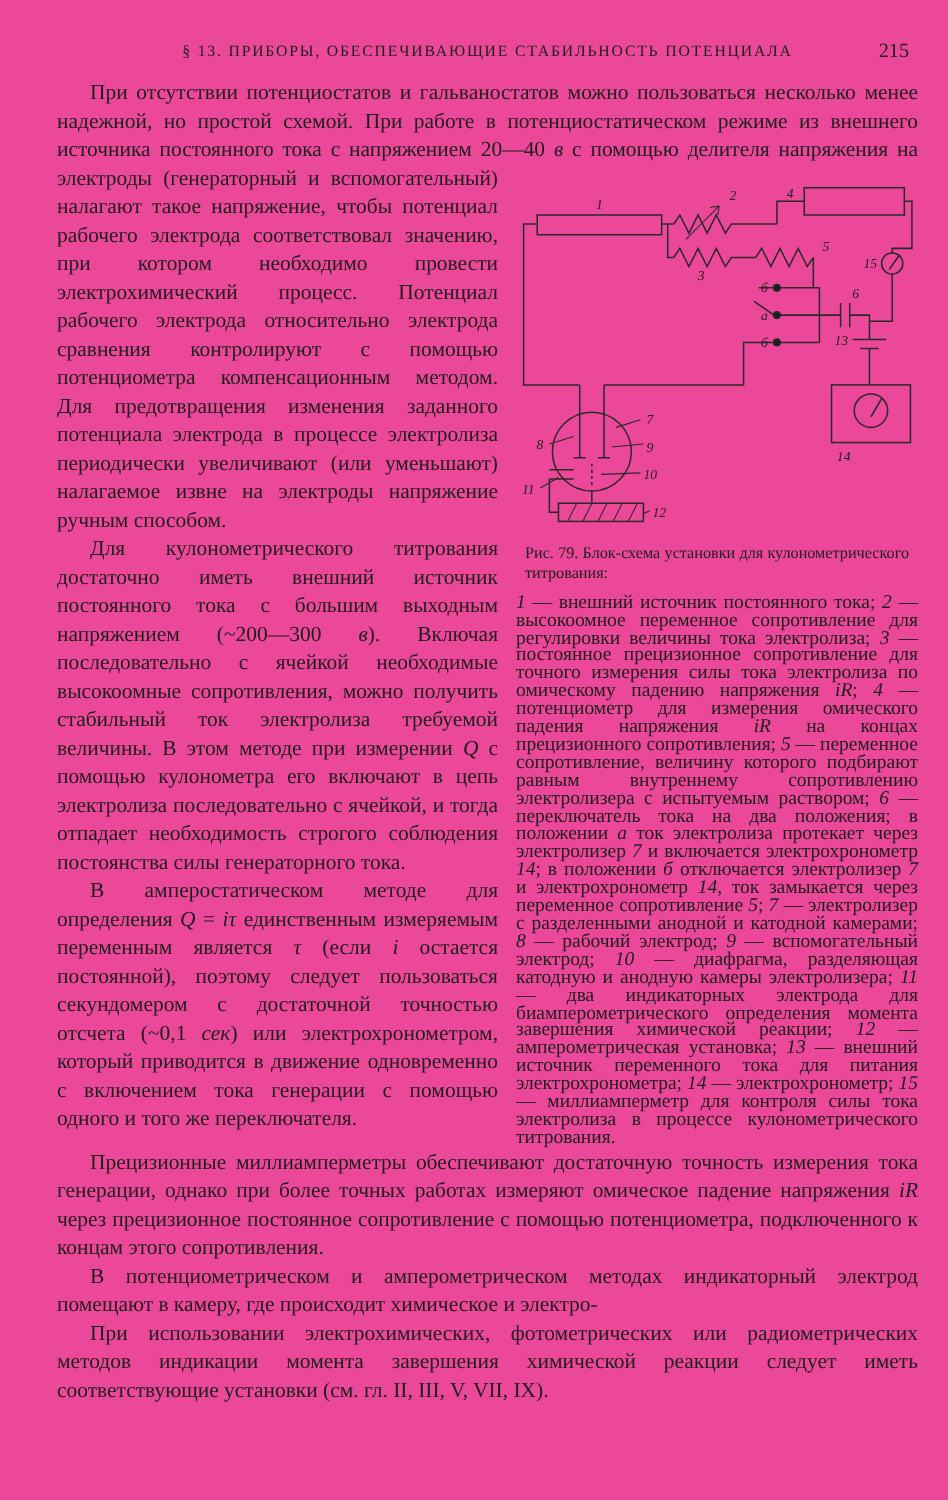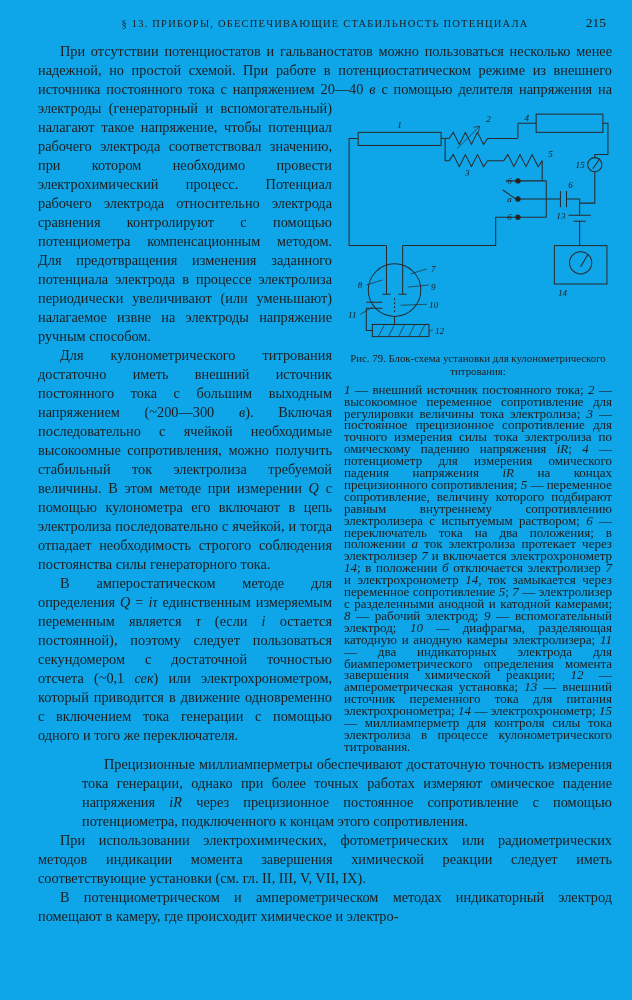--- a/index.html
+++ b/index.html
@@ -1,30 +1,30 @@
 <!DOCTYPE html>
 <html lang="ru"><head>
 <meta charset="utf-8">
 <style>
   html,body{margin:0;padding:0;background:#d9d6cd;}
   .page{
-    width:632px;height:1000px;margin:0 auto;background:#0ea5e9;color:#1e1e1e;
-    box-sizing:border-box;padding:18px 20px 0 38px;overflow:hidden;
+    width:632px;height:1000px;margin:0 auto;background:#ec4899;color:#1e1e1e;
+    box-sizing:border-box;padding:29px 20px 0 38px;overflow:hidden;
     font-family:"Liberation Serif","DejaVu Serif",serif;
   }
   .header{position:relative;text-align:center;font-size:10.5px;letter-spacing:1.2px;
     margin-bottom:13px;white-space:nowrap;}
   .page-number{position:absolute;right:6px;top:-3px;font-size:13.5px;letter-spacing:0;}
   .body{font-size:14.3px;line-height:19px;text-align:justify;hyphens:auto;}
   .p{margin:0;text-indent:22px;}
   .no-indent{text-indent:0;}
-  .clear{clear:both;margin-left:44px;}
+  .clear{clear:both;}
   .figure-float{display:block;float:right;width:268px;margin:3px 0 2px 12px;text-indent:0;}
   .figure-float svg{display:block;width:100%;height:auto;}
-  .fig-title{display:block;text-align:center;font-size:10.8px;line-height:13.5px;margin:7px 6px 5px;text-indent:0;}
+  .fig-title{display:block;font-size:10.8px;line-height:13.5px;margin:7px 6px 5px;text-indent:0;}
   .fig-caption{display:block;font-size:13px;line-height:11.9px;text-align:justify;text-indent:0;}
   .body i,.fig-caption i{font-style:italic;}
   svg text{font-family:"Liberation Serif","DejaVu Serif",serif;font-size:9px;font-style:italic;fill:#1e1e1e;}
   svg .wire{stroke:#2a2a2a;stroke-width:1;fill:none;}
   svg .thin{stroke:#2a2a2a;stroke-width:0.7;}
 </style>
 </head>
 <body>
 
 <div class="page">
@@ -122,17 +122,17 @@
         </svg>
         <span class="fig-title">Рис. 79. Блок-схема установки для кулонометрического титрования:</span>
         <span class="fig-caption"><i>1</i> — внешний источник постоянного тока; <i>2</i> — высокоомное переменное сопротивление для регулировки величины тока электролиза; <i>3</i> — постоянное прецизионное сопротивление для точного измерения силы тока электролиза по омическому падению напряжения <i>iR</i>; <i>4</i> — потенциометр для измерения омического падения напряжения <i>iR</i> на концах прецизионного сопротивления; <i>5</i> — переменное сопротивление, величину которого подбирают равным внутреннему сопротивлению электролизера с испытуемым раствором; <i>6</i> — переключатель тока на два положения; в положении <i>а</i> ток электролиза протекает через электролизер <i>7</i> и включается электрохронометр <i>14</i>; в положении <i>б</i> отключается электролизер <i>7</i> и электрохронометр <i>14</i>, ток замыкается через переменное сопротивление <i>5</i>; <i>7</i> — электролизер с разделенными анодной и катодной камерами; <i>8</i> — рабочий электрод; <i>9</i> — вспомогательный электрод; <i>10</i> — диафрагма, разделяющая катодную и анодную камеры электролизера; <i>11</i> — два индикаторных электрода для биамперометрического определения момента завершения химической реакции; <i>12</i> — амперометрическая установка; <i>13</i> — внешний источник переменного тока для питания электрохронометра; <i>14</i> — электрохронометр; <i>15</i> — миллиамперметр для контроля силы тока электролиза в процессе кулонометрического титрования.</span>
       </span>
 
       <span>(генераторный и вспомогательный) налагают такое напряжение, чтобы потенциал рабочего электрода соответствовал значению, при котором необходимо провести электрохимический процесс. Потенциал рабочего электрода относительно электрода сравнения контролируют с помощью потенциометра компенсационным методом. Для предотвращения изменения заданного потенциала электрода в процессе электролиза периодически увеличивают (или уменьшают) налагаемое извне на электроды напряжение ручным способом.</span></p>
 
     <p class="p">Для кулонометрического титрования достаточно иметь внешний источник постоянного тока с большим выходным напряжением (~200—300 <i>в</i>). Включая последовательно с ячейкой необходимые высокоомные сопротивления, можно получить стабильный ток электролиза требуемой величины. В этом методе при измерении <i>Q</i> с помощью кулонометра его включают в цепь электролиза последовательно с ячейкой, и тогда отпадает необходимость строгого соблюдения постоянства силы генераторного тока.</p>
     <p class="p">В амперостатическом методе для определения <i>Q</i> = <i>iτ</i> единственным измеряемым переменным является <i>τ</i> (если <i>i</i> остается постоянной), поэтому следует пользоваться секундомером с достаточной точностью отсчета (~0,1 <i>сек</i>) или электрохронометром, который приводится в движение одновременно с включением тока генерации с помощью одного и того же переключателя.</p>
     <p class="p clear">Прецизионные миллиамперметры обеспечивают достаточную точность измерения тока генерации, однако при более точных работах измеряют омическое падение напряжения <i>iR</i> через прецизионное постоянное сопротивление с помощью потенциометра, подключенного к концам этого сопротивления.</p>
+    <p class="p">В потенциометрическом и амперометрическом методах индикаторный электрод помещают в камеру, где происходит химическое и электро-</p>
     <p class="p">При использовании электрохимических, фотометрических или радиометрических методов индикации момента завершения химической реакции следует иметь соответствующие установки (см. гл. II, III, V, VII, IX).</p>
-    <p class="p">В потенциометрическом и амперометрическом методах индикаторный электрод помещают в камеру, где происходит химическое и электро-</p>
 
   </div>
 </div>
 
 </body></html>

